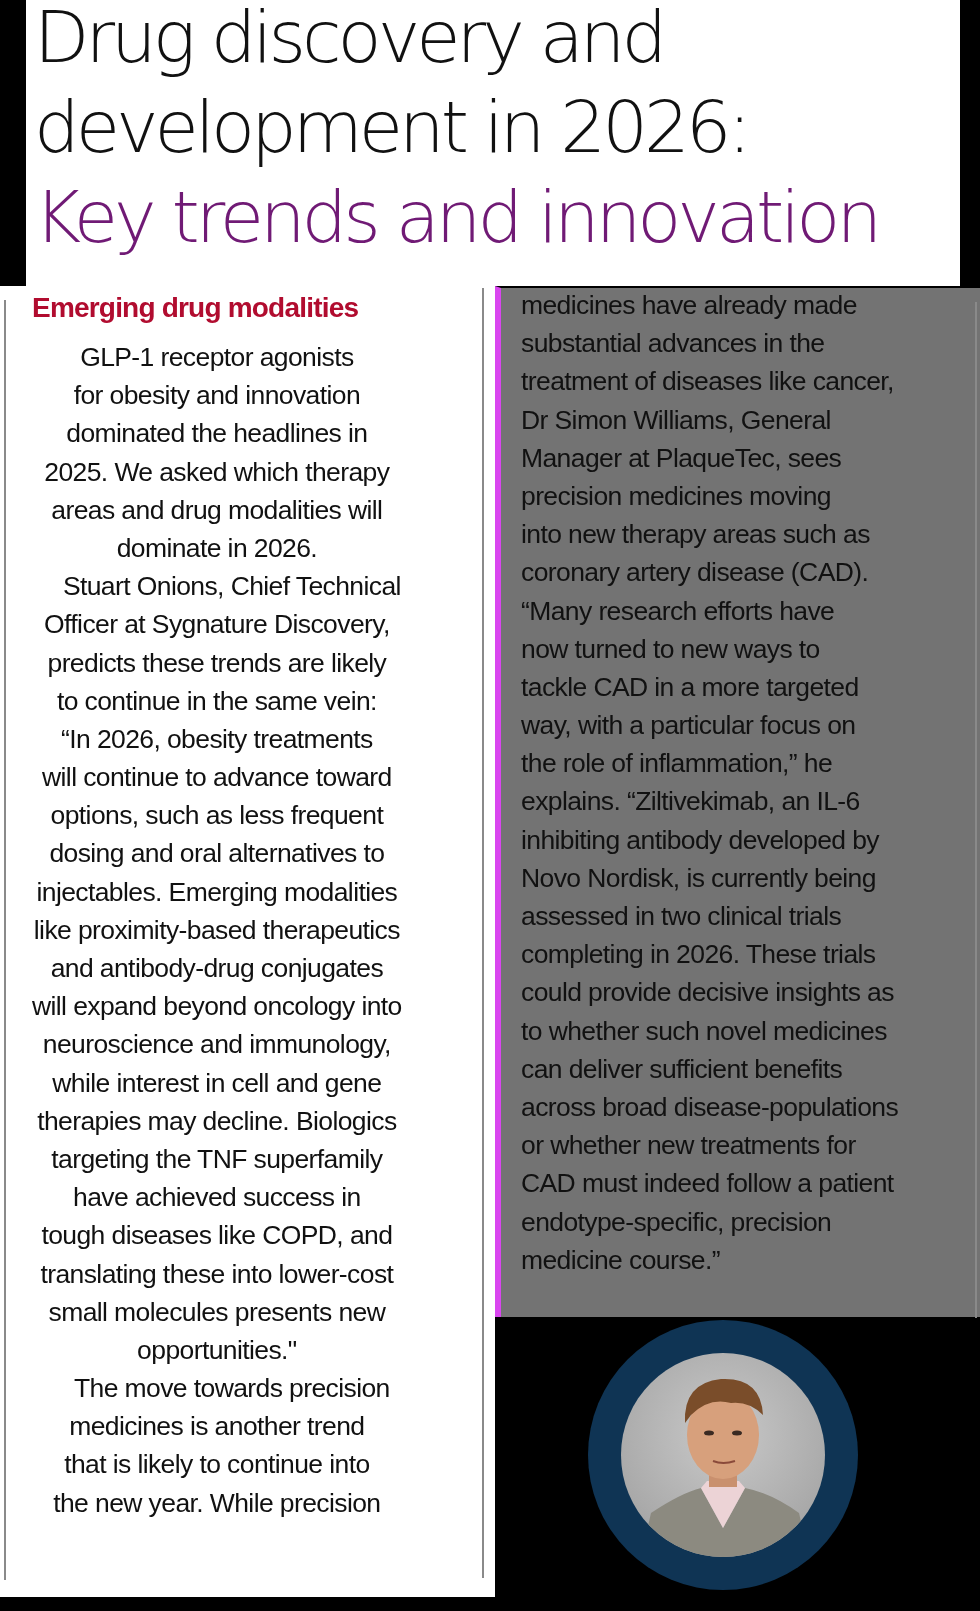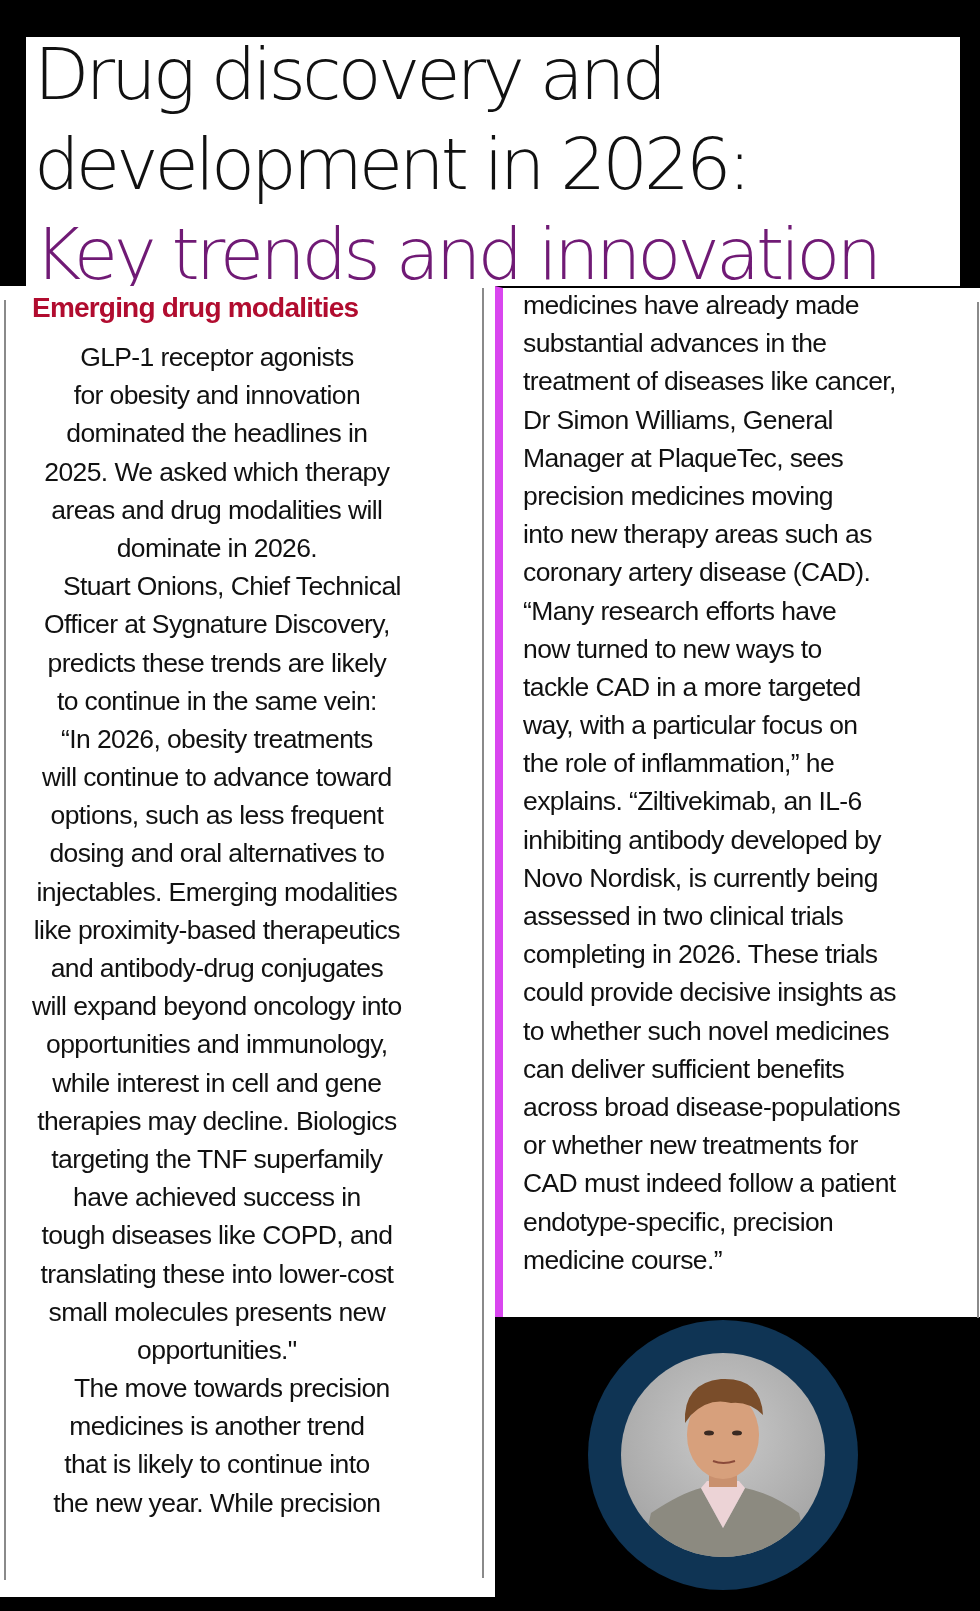--- a/index.html
+++ b/index.html
@@ -4,21 +4,20 @@
   <style>
     html, body { margin: 0; padding: 0; }
     body {
       width: 980px; height: 1611px; position: relative; overflow: hidden;
       background: #000;
       font-family: "Liberation Sans", sans-serif;
     }
     .title-box {
       position: absolute; left: 26px; top: 0; width: 934px; height: 286px;
       background: #fff;
-      margin-top: 37px;
     }
     .title-line {
       position: absolute; left: 8px; margin: 0;
       font-family: "DejaVu Sans", sans-serif;
       font-weight: 200; font-size: 72px; letter-spacing: -4px;
       line-height: 90px; white-space: nowrap;
       transform-origin: left top;
     }
     .title-line.dark { color: #111; -webkit-text-stroke: 0; }
     .title-line.red { color: #701a75; }
@@ -32,21 +31,21 @@
       text-align: center;
     }
     .left-col .rule-l {
       position: absolute; left: 4px; top: 14px; width: 2px; height: 1280px; background: #8a8a8a;
     }
     .left-col .rule-r {
       position: absolute; left: 482px; top: 2px; width: 2px; height: 1290px; background: #8a8a8a;
     }
     .right-col {
       position: absolute; left: 495px; top: 286px; width: 485px; height: 1031px;
-      background: #ffffff; border-top: 2px solid #000; border-left: 8px solid #d946ef;
+      background: #737373; border-top: 2px solid #000; border-left: 6px solid #d946ef;
       box-sizing: border-box;
     }
     .right-col .rule-r {
       position: absolute; left: 474px; top: 14px; width: 2px; height: 1016px; background: #8a8a8a;
     }
     .text {
       position: absolute; margin: 0;
       font-family: "Liberation Sans", sans-serif;
       font-size: 26.5px; line-height: 38.2px; color: #111;
       letter-spacing: -0.6px; white-space: nowrap;
@@ -96,21 +95,21 @@
     <span class="line">predicts these trends are likely</span>
     <span class="line">to continue in the same vein:</span>
     <span class="line">“In 2026, obesity treatments</span>
     <span class="line">will continue to advance toward</span>
     <span class="line">options, such as less frequent</span>
     <span class="line">dosing and oral alternatives to</span>
     <span class="line">injectables. Emerging modalities</span>
     <span class="line">like proximity-based therapeutics</span>
     <span class="line">and antibody-drug conjugates</span>
     <span class="line">will expand beyond oncology into</span>
-    <span class="line">opportunities and immunology,</span>
+    <span class="line">neuroscience and immunology,</span>
     <span class="line">while interest in cell and gene</span>
     <span class="line">therapies may decline. Biologics</span>
     <span class="line">targeting the TNF superfamily</span>
     <span class="line">have achieved success in</span>
     <span class="line">tough diseases like COPD, and</span>
     <span class="line">translating these into lower-cost</span>
     <span class="line">small molecules presents new</span>
     <span class="line">opportunities."</span>
     <span class="line indent">The move towards precision</span>
     <span class="line">medicines is another trend</span>

